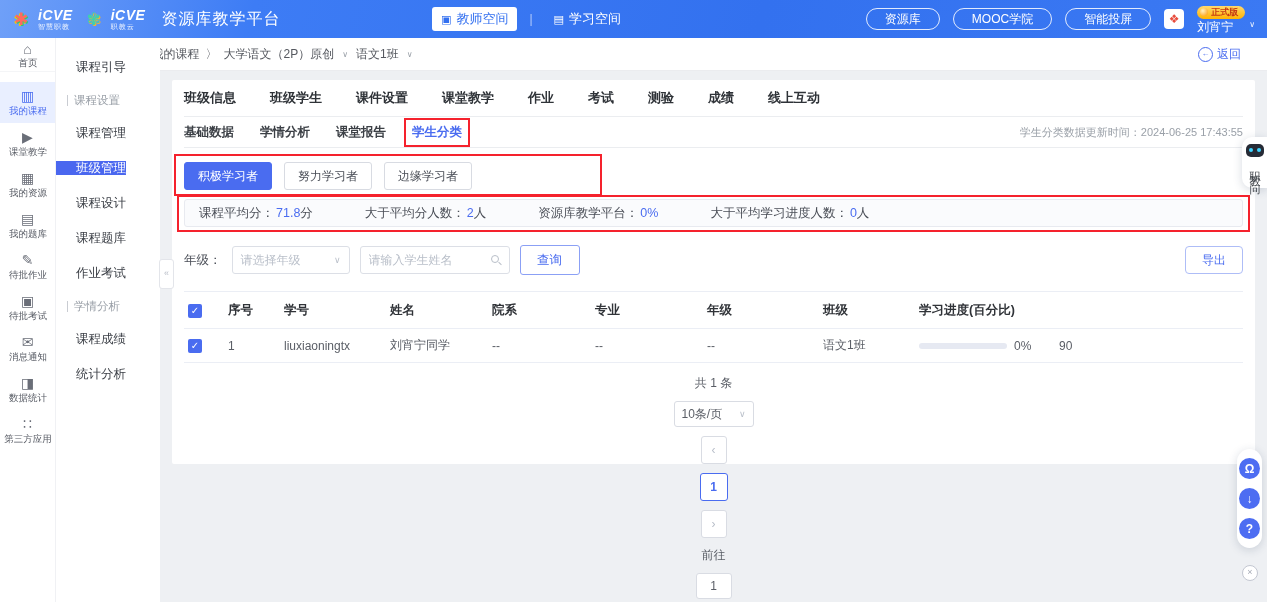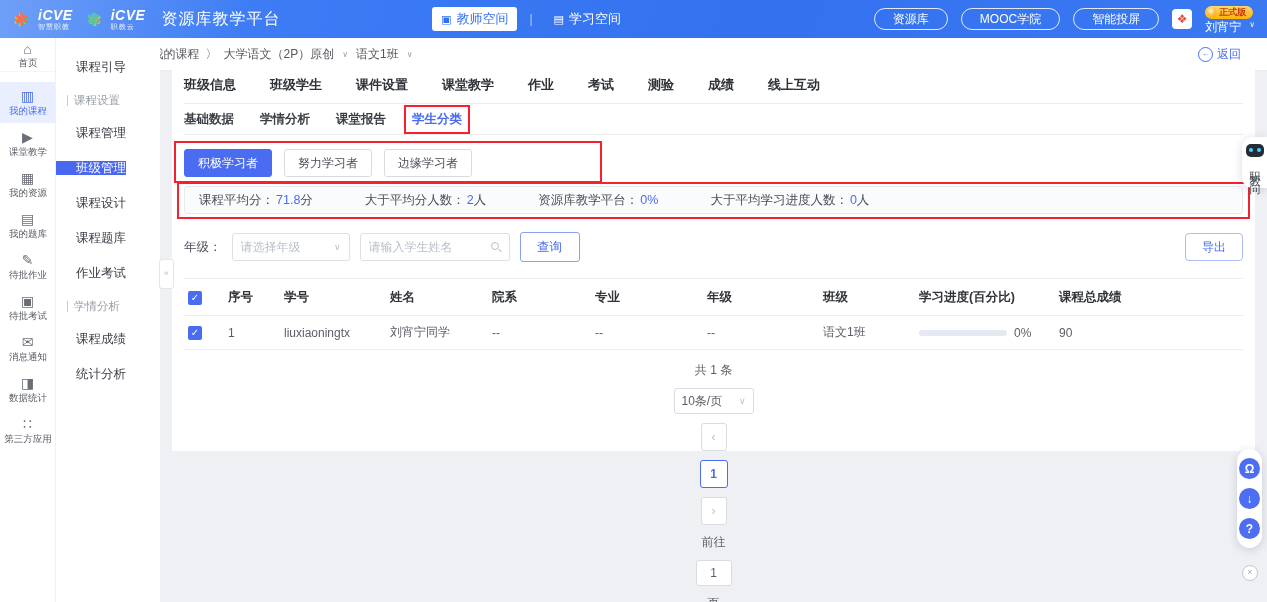--- a/index.html
+++ b/index.html
@@ -26,21 +26,21 @@
   .space.active{background:#ffffff;color:#3370f0;}
   .nav-divider{color:rgba(255,255,255,.6);font-size:12px;}
   .head-right{margin-left:auto;display:flex;align-items:center;gap:13px;padding-right:12px;}
   .pill{border:1px solid rgba(255,255,255,.85);color:#fff;font-size:12px;padding:4px 18px;border-radius:14px;line-height:1;}
   .app-icon{width:20px;height:20px;background:#fff;border-radius:4px;display:inline-flex;align-items:center;justify-content:center;}
   .app-icon::before{content:"❖";font-size:12px;color:#e84c3d;}
   .user-block{display:flex;flex-direction:column;align-items:flex-start;gap:2px;line-height:1;}
   .version-badge{display:inline-flex;align-items:center;gap:3px;background:linear-gradient(#ffd86e,#ffb302);
     border-radius:8px;padding:2px 7px 2px 3px;font-size:9px;font-weight:bold;color:#c63b12;}
   .medal{width:8px;height:8px;border-radius:50%;background:radial-gradient(circle at 35% 35%,#fff3c0,#ff9500);display:inline-block;}
-  .username{display:flex;align-items:flex-start;gap:8px;font-size:12px;color:#fff;}
+  .username{display:flex;align-items:flex-start;gap:16px;font-size:12px;color:#fff;}
   .caret{font-size:8px;opacity:.9;}
 
   
   .crumb-bar{position:absolute;left:55px;top:38px;width:1212px;height:33px;background:#fff;border-bottom:1px solid #ebecef;
     display:flex;align-items:center;padding-left:14px;box-sizing:border-box;font-size:12px;color:#55585f;gap:6px;}
   .loc-icon{color:#9aa0a8;font-size:12px;}
   .crumb-caret{font-size:8px;color:#9aa0a8;margin:0 2px;}
   .back-link{position:absolute;right:26px;display:flex;align-items:center;gap:4px;color:#4a6cf0;font-size:12px;}
   .back-ic{width:13px;height:13px;border:1px solid #4a6cf0;border-radius:50%;font-size:8px;line-height:12px;text-align:center;display:inline-block;}
 
@@ -57,21 +57,21 @@
   
   .submenu{position:absolute;left:55px;top:38px;bottom:0;width:105px;background:#fff;padding-top:12px;box-sizing:border-box;z-index:4;}
   .sm-item{height:35px;line-height:35px;padding-left:21px;font-size:12.5px;color:#3a3e45;font-weight:500;}
   .sm-item.active{background:#4a67ef;color:#fff;}
   .sm-section{height:31px;display:flex;align-items:center;padding-left:12px;color:#9aa0a8;font-size:11.5px;gap:6px;}
   .sm-section::before{content:"";width:1px;height:11px;background:#c9ccd2;display:inline-block;}
   .collapse-tab{position:absolute;left:159px;top:259px;width:13px;height:28px;background:#fff;border:1px solid #e3e5ea;
     border-radius:3px;color:#b9bec8;font-size:9px;line-height:26px;text-align:center;z-index:6;}
 
   
-  .card{position:absolute;left:172px;top:67px;width:1083px;height:384px;background:#fff;border-radius:2px;
+  .card{position:absolute;left:172px;top:80px;width:1083px;height:384px;background:#fff;border-radius:2px;
     box-sizing:border-box;padding:0 12px;z-index:3;}
   .tabs-row{height:36px;display:flex;align-items:center;gap:34px;border-bottom:1px solid #ebedf0;}
   .tab{font-size:13px;font-weight:bold;color:#2f3338;}
   .subtabs-row{height:30px;display:flex;align-items:center;gap:26px;border-bottom:1px solid #ebedf0;}
   .subtab{font-size:12.5px;font-weight:bold;color:#3c4046;position:relative;}
   .subtab.active{color:#4a6cf0;}
   .subtab.flagged::after{content:"";position:absolute;left:-8px;right:-8px;top:-6px;bottom:-6px;border:2px solid #f5222d;}
   .update-time{margin-left:auto;font-size:11px;color:#9aa0a8;font-weight:normal;}
 
   .cats-row{margin-top:14px;position:relative;display:flex;gap:12px;width:fit-content;}
@@ -275,20 +275,21 @@
       <a class="tab">测验</a>
       <a class="tab">成绩</a>
       <a class="tab">线上互动</a>
     </div>
 
     <div class="subtabs-row">
       <a class="subtab">基础数据</a>
       <a class="subtab">学情分析</a>
       <a class="subtab">课堂报告</a>
       <a class="subtab active flagged">学生分类</a>
+      <span class="update-time">学生分类数据更新时间：2024-06-25 17:43:55</span>
     </div>
 
     <div class="cats-row">
       <div class="red-box-cats"></div>
       <a class="cat-btn active">积极学习者</a>
       <a class="cat-btn">努力学习者</a>
       <a class="cat-btn">边缘学习者</a>
     </div>
 
     <div class="stats-row">
@@ -333,21 +334,20 @@
       <div class="t-head">
         <span class="col-chk"><span class="checkbox">✓</span></span>
         <span class="col-idx">序号</span>
         <span class="col-sid">学号</span>
         <span class="col-name">姓名</span>
         <span class="col-dept">院系</span>
         <span class="col-major">专业</span>
         <span class="col-grade">年级</span>
         <span class="col-class">班级</span>
         <span class="col-prog">学习进度(百分比)</span>
-        <span class="col-score">课程总成绩</span>
       </div>
       <div class="t-row">
         <span class="col-chk"><span class="checkbox">✓</span></span>
         <span class="col-idx">1</span>
         <span class="col-sid">liuxiaoningtx</span>
         <span class="col-name">刘宵宁同学</span>
         <span class="col-dept">--</span>
         <span class="col-major">--</span>
         <span class="col-grade">--</span>
         <span class="col-class">语文1班</span>

